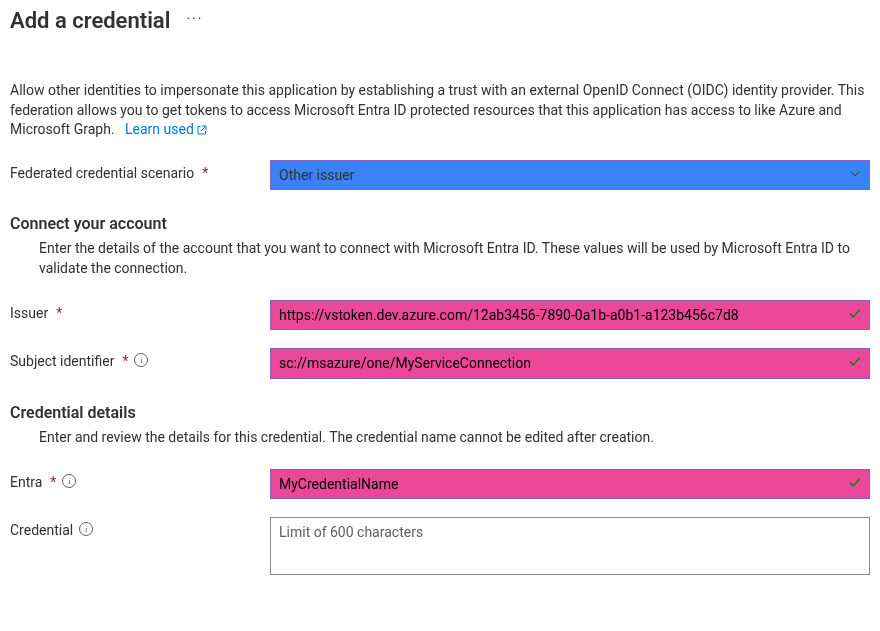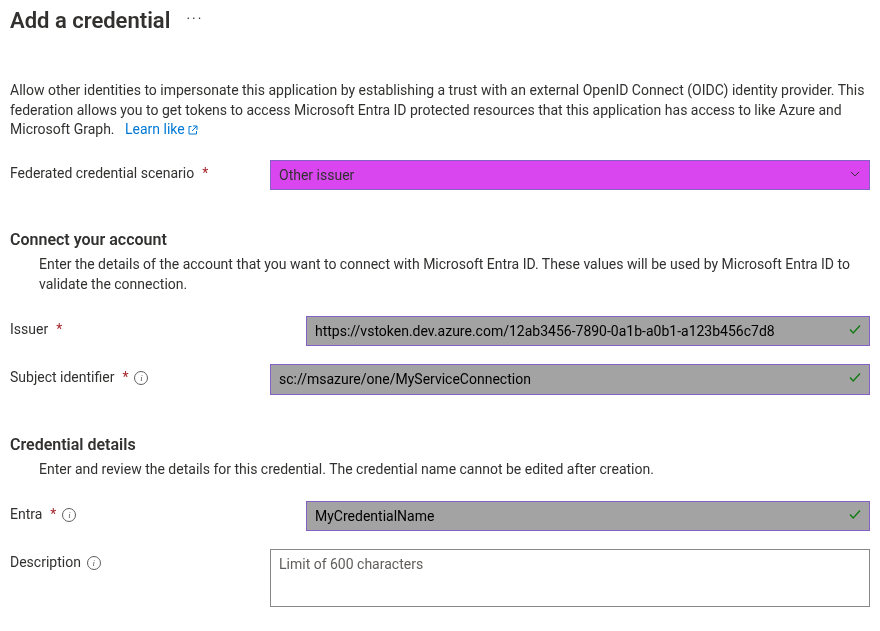--- a/index.html
+++ b/index.html
@@ -63,21 +63,21 @@
   .field-row {
     display: flex;
     align-items: flex-start;
     margin-top: 18px;
   }
   .label-cell {
     width: 260px;
     min-width: 260px;
     padding-top: 5px;
     display: flex;
-    align-items: flex-end;
+    align-items: flex-start;
     gap: 6px;
     color: var(--text);
   }
   .req { color: var(--req); margin-left: 2px; }
   .info-icon {
     display: inline-flex;
     width: 14px;
     height: 14px;
     border: 1px solid var(--info);
     border-radius: 50%;
@@ -95,59 +95,59 @@
   }
   .select, .text-input, .textarea {
     width: 100%;
     font-family: inherit;
     font-size: 14px;
     padding: 5px 30px 5px 8px;
     line-height: 1.3;
   }
   .select {
     border: 1px solid var(--purple);
-    background: #d946ef;
+    background: #3b82f6;
     appearance: none;
     -webkit-appearance: none;
     position: relative;
     cursor: pointer;
     display: flex;
     align-items: center;
   }
   .select .chev {
     position: absolute;
     right: 8px;
     top: 50%;
     transform: translateY(-50%);
   }
   .text-wrap {
     position: relative;
   }
   .text-input {
     border: 1px solid var(--purple);
-    background: #a3a3a3;
+    background: #ec4899;
   }
   .check {
     position: absolute;
     right: 8px;
     top: 50%;
     transform: translateY(-50%);
     pointer-events: none;
   }
   .section-title {
     font-weight: 600;
     font-size: 16px;
-    margin-top: 40px;
+    margin-top: 24px;
   }
   .section-sub {
     margin-top: 6px;
     line-height: 1.4;
     margin-left: 29px;
   }
-  .first-in-section { margin-top: 22px; gap: 36px; }
+  .first-in-section { margin-top: 22px; }
   .textarea {
     border: 1px solid var(--border);
     min-height: 58px;
     resize: none;
     color: var(--subtle);
     padding-right: 8px;
   }
   textarea::placeholder { color: var(--subtle); }
 </style>
 </head>
@@ -156,21 +156,21 @@
 <div class="page">
   <div class="title-row">
     <h1 class="page-title">Add a credential</h1>
     <span class="more" aria-label="More">···</span>
   </div>
 
   <p class="intro">
     <span>Allow other identities to impersonate this application by establishing a trust with an external OpenID Connect (OIDC) identity provider. This federation allows you to get tokens to access Microsoft Entra ID protected resources that this application has access to like Azure and Microsoft Graph.</span>
     <span>&nbsp;</span>
     <a class="learn-more">
-      <span>Learn like</span><span class="ext-icon">
+      <span>Learn used</span><span class="ext-icon">
         <svg width="12" height="12" viewBox="0 0 12 12">
             <path d="M4.5 2.5H2v7.5h7.5V7" stroke-width="1"></path>
             <path d="M6 2h4v4" stroke-width="1"></path>
             <path d="M10 2L5 7" stroke-width="1"></path>
           </svg>
       </span>
     </a>
   </p>
 
   <div class="field-row">
@@ -244,21 +244,21 @@
           <svg width="14" height="14" viewBox="0 0 14 14">
               <path d="M2 7l3.2 3.5L12 3" fill="none" stroke="#107c10" stroke-width="1.4"></path>
             </svg>
         </span>
       </div>
     </div>
   </div>
 
   <div class="field-row">
     <div class="label-cell">
-      <span>Description</span>
+      <span>Credential</span>
       <span class="info-icon">i</span>
     </div>
     <div class="control-cell">
       <textarea class="textarea" placeholder="Limit of 600 characters" style=""></textarea>
     </div>
   </div>
 
 </div>
 
 </body></html>

